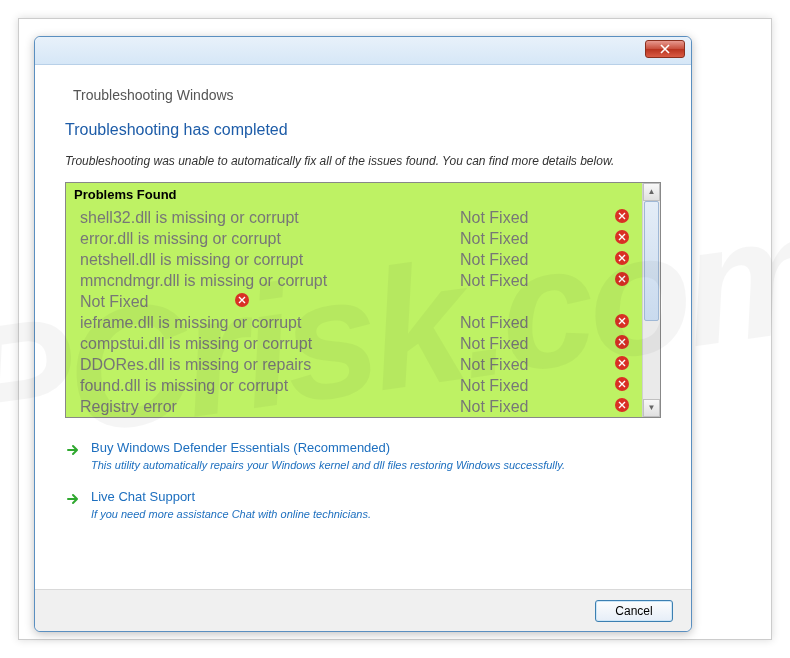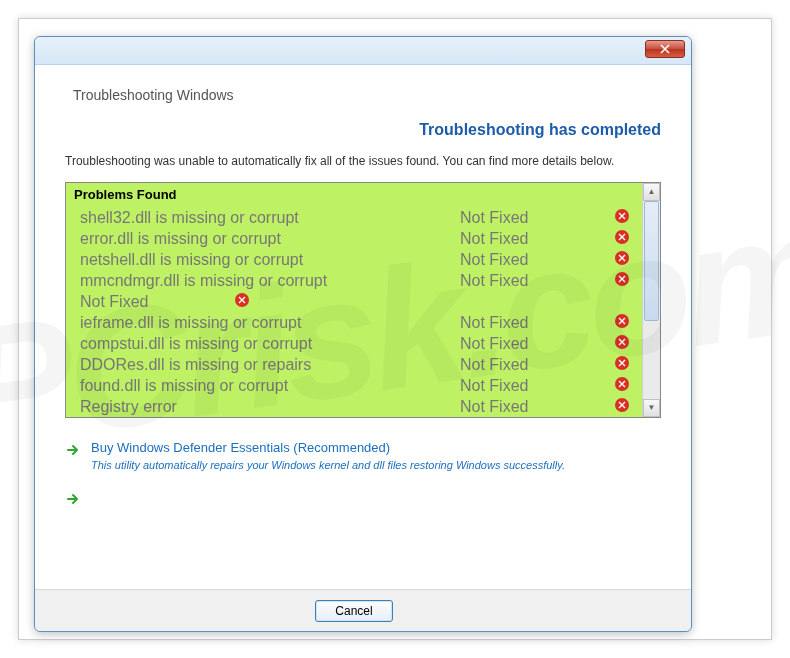--- a/index.html
+++ b/index.html
@@ -54,29 +54,29 @@
   }
   .breadcrumb {
     font-size: 14px;
     color: #555;
     margin-bottom: 18px;
     margin-left: 8px;
   }
   .heading {
     font-size: 16px;
     color: #1d5ca8;
-    font-weight: 700;
+    font-weight: 400;
     margin-bottom: 14px;
-    text-align: right;
   }
   .subtext {
     font-size: 12px;
     color: #333;
     line-height: 1.4;
     margin-bottom: 12px;
+    font-style: italic;
   }
   .problems-box {
     border: 1px solid #888;
     width: 100%;
     height: 236px;
     position: relative;
     background: #bef264;
   }
   .problems-header {
     font-weight: bold;
@@ -152,21 +152,21 @@
     color: #1d6fbf;
     font-style: italic;
   }
   .footer {
     position: absolute;
     bottom: 0; left:0; right:0;
     height: 42px;
     background: #f0f0f0;
     border-top: 1px solid #d9d9d9;
     display:flex;
-    justify-content:center;
+    justify-content:flex-end;
     align-items:center;
     padding-right: 18px;
     border-radius: 0 0 6px 6px;
   }
   .cancel-btn {
     min-width: 78px;
     height: 22px;
     font-size: 12px;
     background: linear-gradient(to bottom, #fdfdfd, #e6eef8);
     border: 1px solid #3c7fb1;
@@ -348,20 +348,24 @@
             <div class="action-title">Buy Windows Defender Essentials (Recommended)</div>
             <div class="action-sub">This utility automatically repairs your Windows kernel and dll files restoring Windows successfully.</div>
           </div>
         </div>
         <div class="action-item">
           <div class="arrow-icon">
             <svg viewBox="0 0 14 14">
               <path d="M2 7 L10 7 M7 3 L11 7 L7 11" stroke="#2fa82f" stroke-width="2" fill="none" stroke-linecap="round" stroke-linejoin="round"></path>
             </svg>
           </div>
+          <div class="action-text">
+            <div class="action-title">Live Chat Support</div>
+            <div class="action-sub">If you need more assistance Chat with online technicians.</div>
+          </div>
         </div>
       </div>
   </div>
 
   <div class="footer">
     <button class="cancel-btn">Cancel</button>
   </div>
 </div>
 
 <div class="watermark">

